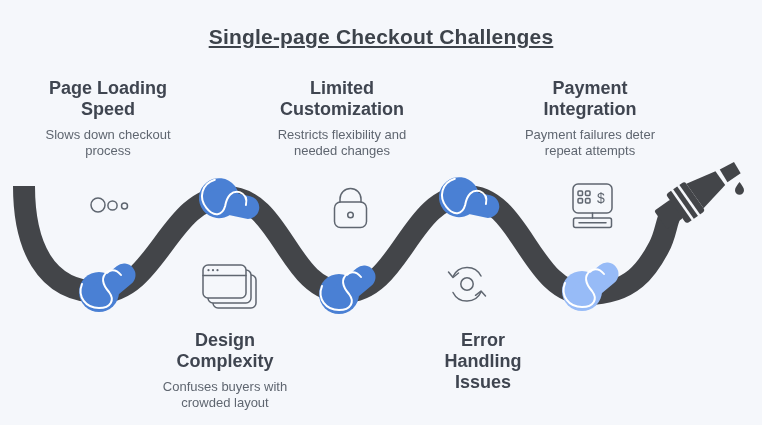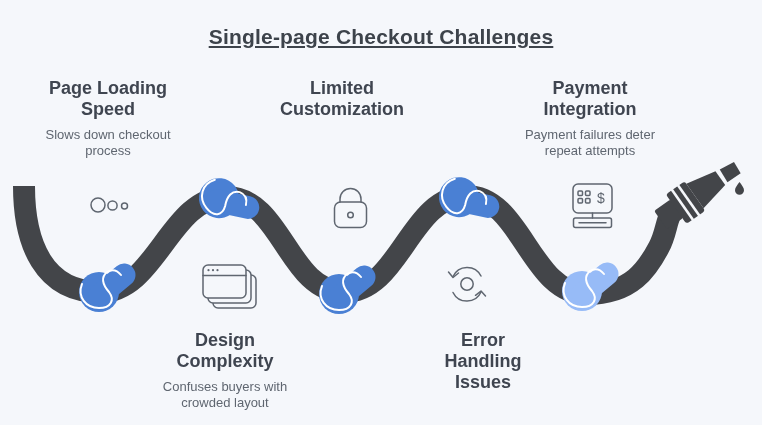--- a/index.html
+++ b/index.html
@@ -36,20 +36,21 @@
 <div class="canvas">
 
   <div class="main-title">Single-page Checkout Challenges</div>
 
   <div class="challenge" style="left:33px;top:78px">
     <div class="c-title">Page Loading Speed</div>
     <div class="c-desc">Slows down checkout process</div>
   </div>
   <div class="challenge" style="left:267px;top:78px">
     <div class="c-title">Limited Customization</div>
+    <div class="c-desc">Restricts flexibility and needed changes</div>
   </div>
   <div class="challenge" style="left:515px;top:78px">
     <div class="c-title">Payment Integration</div>
     <div class="c-desc">Payment failures deter repeat attempts</div>
   </div>
   <div class="challenge" style="left:150px;top:330px">
     <div class="c-title">Design Complexity</div>
     <div class="c-desc">Confuses buyers with crowded layout</div>
   </div>
   <div class="challenge" style="left:408px;top:330px">

